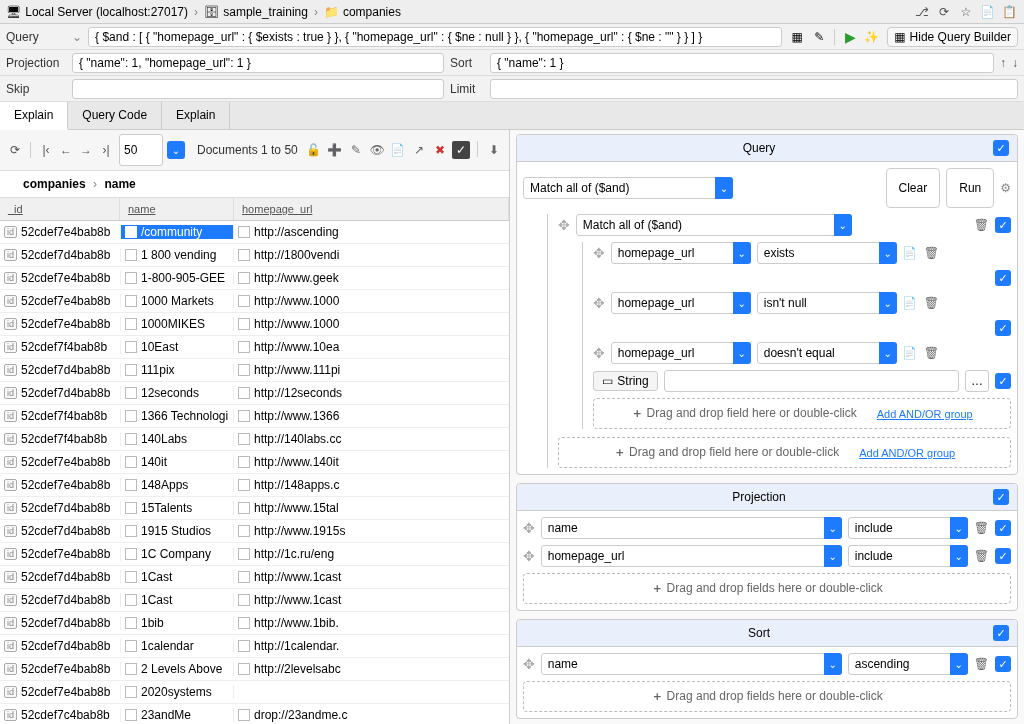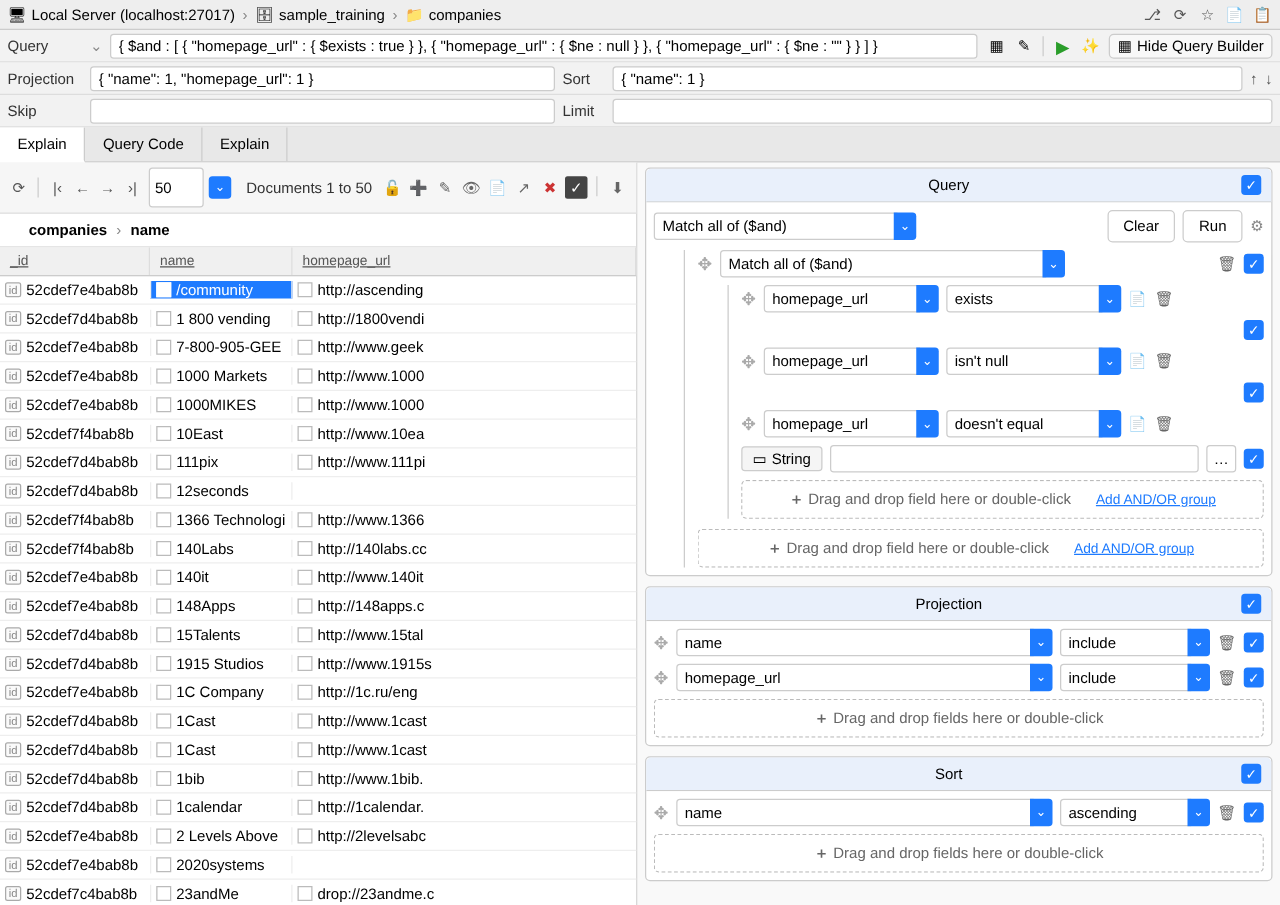--- a/index.html
+++ b/index.html
@@ -73,21 +73,21 @@
 .sec-body { padding: 6px; }
 
 .cond-row { display: flex; align-items: center; gap: 6px; margin-bottom: 6px; }
 .drag-handle { color: #aaa; cursor: move; font-size: 14px; }
 .sel { height: 22px; border: 1px solid #ccc; border-radius: 3px; background: #fff; padding: 0 6px; display: flex; align-items: center; }
 .sel-chev { width: 18px; height: 22px; background: #1e7bff; border-radius: 0 3px 3px 0; color: #fff; display: inline-flex; align-items: center; justify-content: center; font-size: 10px; margin-left: -3px; }
 .sel-wrap { display: flex; flex: 1; }
 .sel-wrap .sel { flex: 1; border-radius: 3px 0 0 3px; }
 .cond-field { flex: 0 0 140px; }
 .cond-op { flex: 0 0 140px; }
-.btn { height: 26px; padding: 0 12px; border: 1px solid #ccc; border-radius: 4px; background: #fff; cursor: pointer; display: inline-flex; align-items: center; }
+.btn { height: 40px; padding: 0 12px; border: 1px solid #ccc; border-radius: 4px; background: #fff; cursor: pointer; display: inline-flex; align-items: center; }
 .gear { color: #888; }
 .trash { color: #666; cursor: pointer; }
 .copy-ic { color: #666; cursor: pointer; }
 .nested { margin-left: 24px; border-left: 1px solid #ccc; padding-left: 10px; }
 .drop-zone { border: 1px dashed #bbb; border-radius: 4px; padding: 6px; text-align: center; color: #666; display: flex; align-items: center; justify-content: center; gap: 20px; }
 .drop-zone .plus { font-weight: bold; }
 .add-link { color: #1e7bff; text-decoration: underline; cursor: pointer; font-size: 11px; }
 .string-row { display: flex; align-items: center; gap: 6px; margin: 6px 0; }
 .string-btn { border: 1px solid #ccc; border-radius: 3px; padding: 2px 8px; display: flex; align-items: center; gap: 4px; background: #f5f5f5; }
 .string-input { flex: 1; height: 22px; border: 1px solid #ccc; border-radius: 3px; }
@@ -239,21 +239,21 @@
             <span>http://1800vendi</span>
           </div>
         </div>
         <div class="trow">
           <div class="tcell tcell-id">
             <span class="id-badge">id</span>
             <span>52cdef7e4bab8b</span>
           </div>
           <div class="tcell tcell-name">
             <span class="mini-icon"></span>
-            <span>7-800-905-GEE</span>
+            <span>1-800-905-GEE</span>
           </div>
           <div class="tcell tcell-url">
             <span class="mini-icon"></span>
             <span>http://www.geek</span>
           </div>
         </div>
         <div class="trow">
           <div class="tcell tcell-id">
             <span class="id-badge">id</span>
             <span>52cdef7e4bab8b</span>
@@ -310,20 +310,24 @@
           </div>
         </div>
         <div class="trow">
           <div class="tcell tcell-id">
             <span class="id-badge">id</span>
             <span>52cdef7d4bab8b</span>
           </div>
           <div class="tcell tcell-name">
             <span class="mini-icon"></span>
             <span>12seconds</span>
+          </div>
+          <div class="tcell tcell-url">
+            <span class="mini-icon"></span>
+            <span>http://12seconds</span>
           </div>
         </div>
         <div class="trow">
           <div class="tcell tcell-id">
             <span class="id-badge">id</span>
             <span>52cdef7f4bab8b</span>
           </div>
           <div class="tcell tcell-name">
             <span class="mini-icon"></span>
             <span>1366 Technologi</span>

